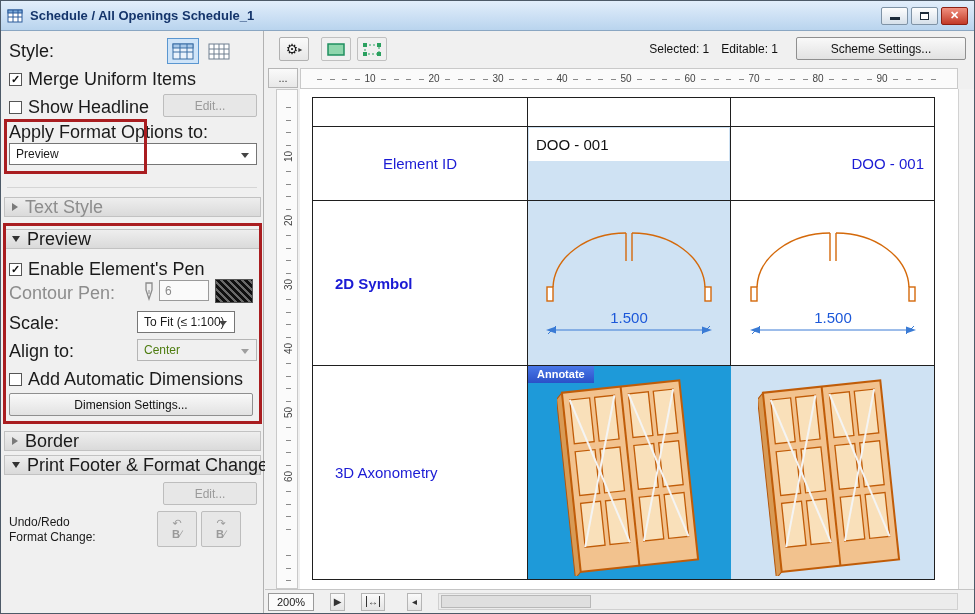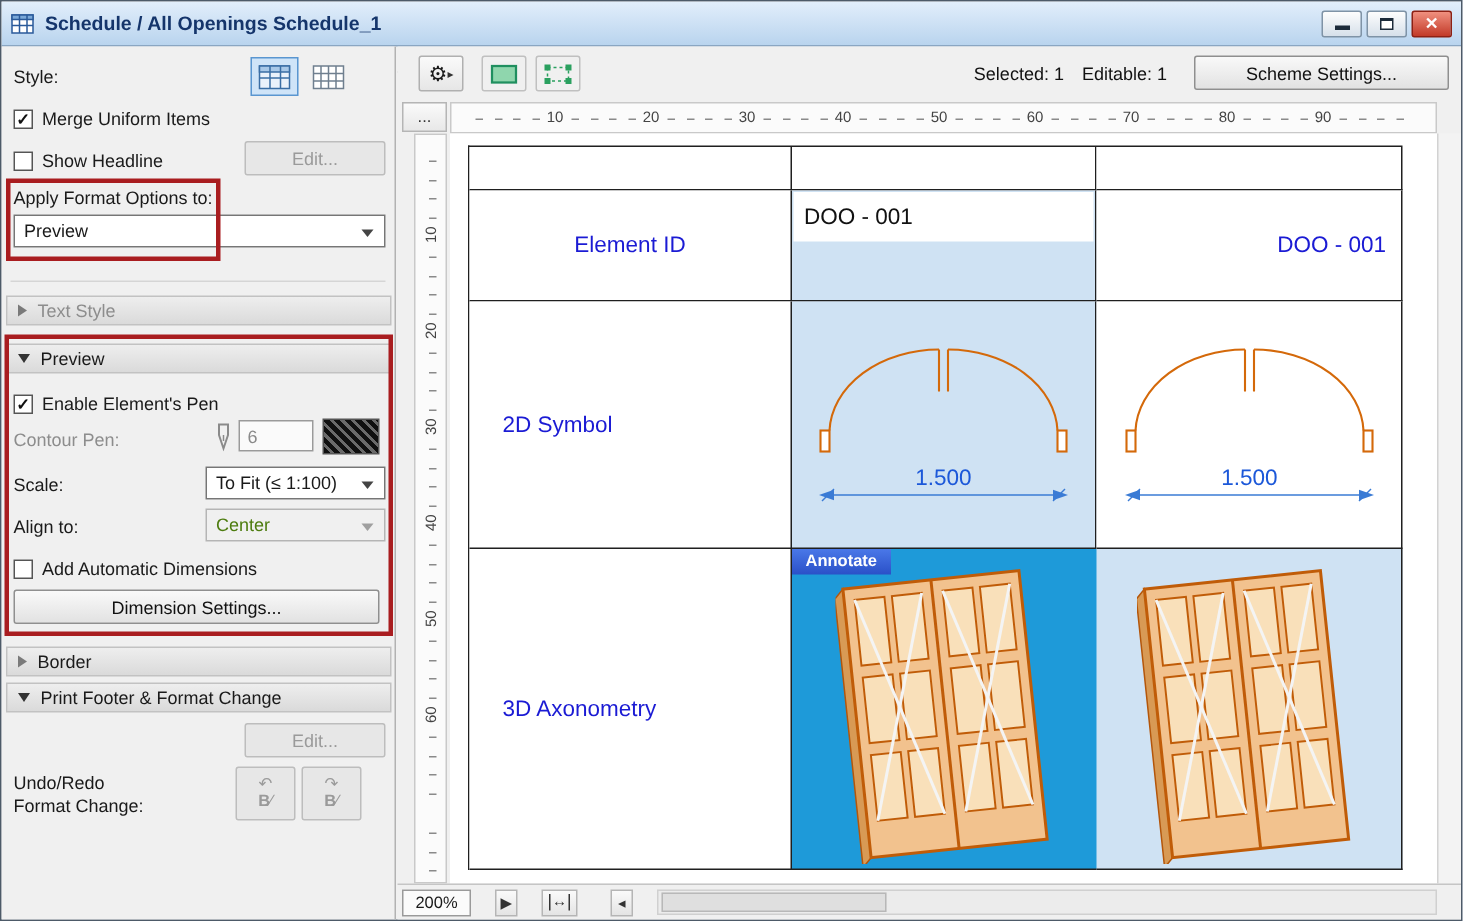--- a/index.html
+++ b/index.html
@@ -25,21 +25,21 @@
   }
   .win-btn.close{background:linear-gradient(#f0907f,#c23a28);border-color:#8d2013;color:#fff;font-weight:bold;font-size:11px;}
   .min-glyph{width:10px;border-bottom:3px solid #1c2b3a;height:8px;}
   .max-glyph{width:9px;height:8px;border:1px solid #1c2b3a;border-top-width:2px;background:#fff;}
   
   .bodyarea{position:absolute;left:0;top:30px;right:0;bottom:0;}
   .left-panel{position:absolute;left:0;top:0;width:263px;height:100%;background:#f0f0f0;border-right:1px solid #b2b2b2;}
   .collapse{position:absolute;left:264px;top:12px;width:0;height:0;
     border-right:6px solid #666;border-top:5px solid transparent;border-bottom:5px solid transparent;}
   .lrow{position:absolute;display:flex;align-items:center;gap:6px;}
-  .lbl{font-size:12px;color:#1a1a1a;white-space:nowrap;}
+  .lbl{font-size:18px;color:#1a1a1a;white-space:nowrap;}
   .lbl.dim{color:#8d8d8d;}
   .cb{width:13px;height:13px;border:1px solid #555;background:#fff;display:inline-flex;
       align-items:center;justify-content:center;font-size:11px;font-weight:bold;color:#111;flex:0 0 auto;}
   .btn{background:linear-gradient(#f9f9f9,#e2e2e2);border:1px solid #8f8f8f;border-radius:2px;
        display:flex;align-items:center;justify-content:center;font-size:12px;color:#111;}
   .btn.disabled{background:#e7e7e7;border-color:#bdbdbd;color:#9a9a9a;}
   .selectbox{position:relative;background:#fff;border:1px solid #767676;height:22px;
        display:flex;align-items:center;padding:0 20px 0 6px;font-size:12px;white-space:nowrap;overflow:hidden;}
   .selectbox::after{content:"";position:absolute;right:7px;top:9px;width:0;height:0;
        border-top:5px solid #444;border-left:4px solid transparent;border-right:4px solid transparent;}
@@ -196,21 +196,21 @@
       <svg style="position:absolute;left:142px;top:250px;" width="12" height="20">
         <path d="M3,2 h6 v7 l-3,9 l-3,-9 z" fill="none" stroke="#8a8a8a" stroke-width="1.3"></path>
         <line x1="6" y1="9" x2="6" y2="13" stroke="#8a8a8a"></line>
       </svg>
       <input class="penfield" style="position: absolute; left: 158px; top: 249px;" readonly="" value="6">
       <div class="hatchbtn" style="position:absolute;left:214px;top:248px;"></div>
 
       <div class="lrow" style="left:8px;top:282px;height:20px;">
         <span class="lbl">Scale:</span>
       </div>
-      <div class="selectbox" style="position:absolute;left:136px;top:280px;width:120px;">
+      <div class="selectbox" style="position:absolute;left:136px;top:280px;width:98px;">
         <span>To Fit (≤ 1:100)</span>
       </div>
 
       <div class="lrow" style="left:8px;top:310px;height:20px;">
         <span class="lbl">Align to:</span>
       </div>
       <div class="selectbox disabled" style="position:absolute;left:136px;top:308px;width:120px;">
         <span>Center</span>
       </div>
 
@@ -388,21 +388,21 @@
           <div class="cell sel" style="left:215px;top:29px;width:203px;height:74px;">
             <div class="editor-box">
               <span>DOO - 001</span>
             </div>
           </div>
           <div class="cell" style="left:418px;top:29px;width:204px;height:74px;display:flex;align-items:center;justify-content:flex-end;padding-right:10px;">
             <span class="rowlabel">DOO - 001</span>
           </div>
 
           <div class="cell" style="left:0;top:103px;width:215px;height:165px;display:flex;align-items:center;padding-left:22px;">
-            <span class="rowlabel" style="font-weight:normal;">2D Symbol</span>
+            <span class="rowlabel" style="font-weight:bold;">2D Symbol</span>
           </div>
           <div class="cell sel" style="left:215px;top:103px;width:203px;height:165px;display:flex;align-items:center;justify-content:center;">
             <svg width="170" height="112" viewBox="0 0 170 112">
               <g stroke="#d4690a" fill="none" stroke-width="1.4">
                 <rect x="3" y="60" width="6" height="14" fill="#fff"></rect>
                 <rect x="161" y="60" width="6" height="14" fill="#fff"></rect>
                 <path d="M9,60 A73,56 0 0 1 82,6"></path>
                 <line x1="82" y1="6" x2="82" y2="34"></line>
                 <path d="M161,60 A73,56 0 0 0 88,6"></path>
                 <line x1="88" y1="6" x2="88" y2="34"></line>

